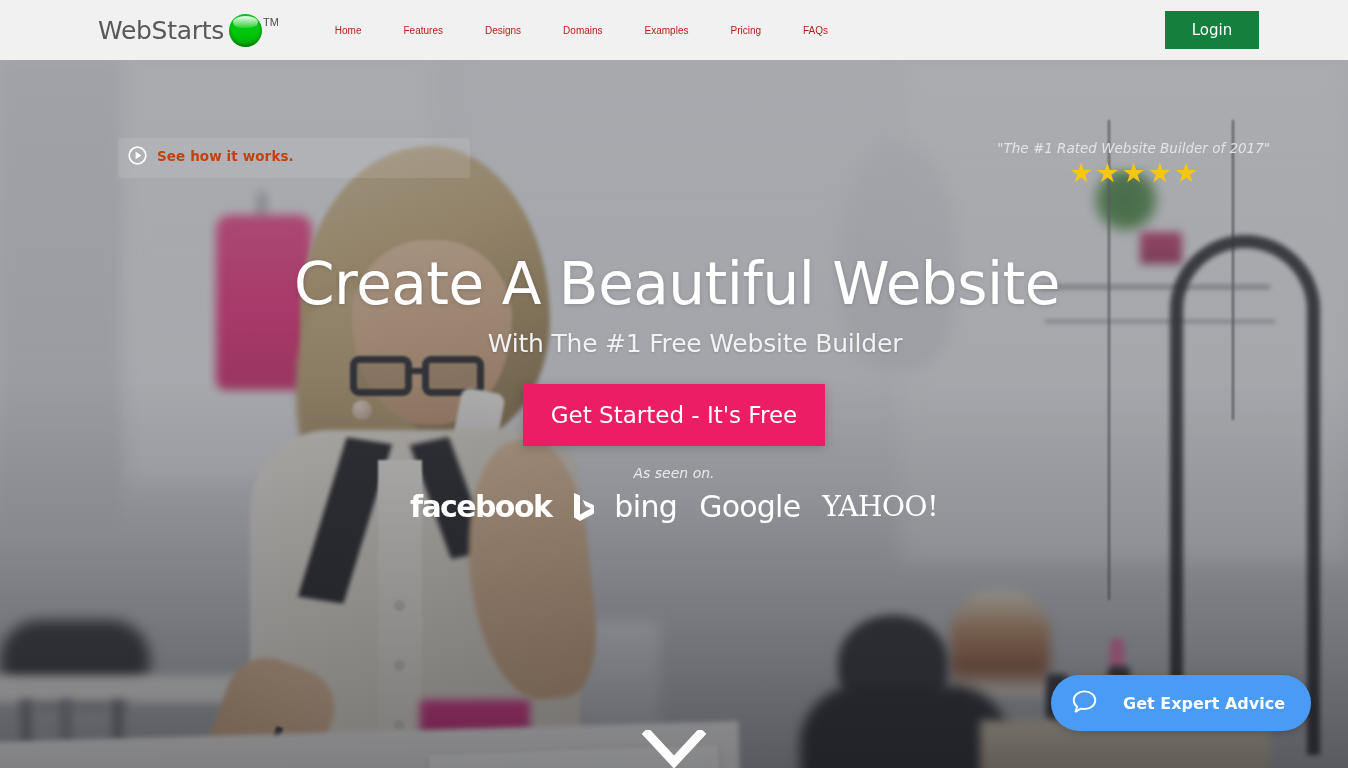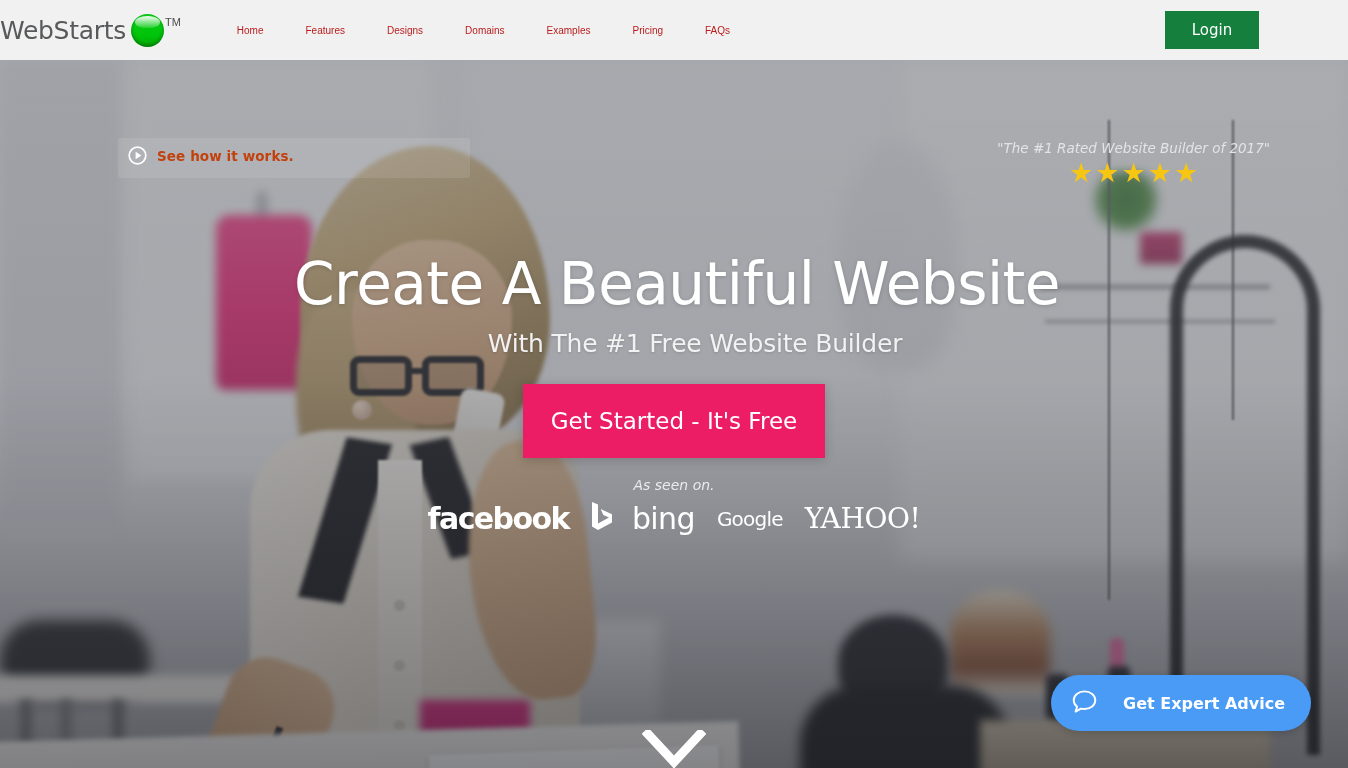--- a/index.html
+++ b/index.html
@@ -13,20 +13,21 @@
   
   .header {
     position:absolute; top:0; left:0;
     width:1348px; height:60px;
     background:#f1f1f1;
     display:flex; align-items:center;
     z-index:40;
   }
   .logo-wrap {
     display:flex; align-items:center;
+    margin-left:98px;
     cursor:pointer;
   }
   .logo-text {
     font-family:"DejaVu Sans", sans-serif;
     font-size:25px;
     color:#58595b;
     letter-spacing:-0.3px;
     font-weight:400;
   }
   .logo-orb {
@@ -461,21 +462,21 @@
     font-weight:400;
     color:#f2f2f3;
     font-family:"DejaVu Sans", sans-serif;
     letter-spacing:-0.2px;
     text-shadow:0 1px 3px rgba(0,0,0,0.16);
     padding-left:42px;
   }
   .cta-btn {
     display:inline-flex; align-items:center; justify-content:center;
     margin-top:26px;
-    width:302px; height:74px;
+    width:302px; height:62px;
     background:#ed1d65;
     color:#ffffff;
     font-size:23px;
     border:none;
     cursor:pointer;
     font-family:"DejaVu Sans", sans-serif;
     box-shadow:0 2px 10px rgba(0,0,0,0.18);
   }
 
   .as-seen-label {
@@ -488,29 +489,29 @@
   .brands {
     margin-top:8px;
     display:flex; align-items:center; justify-content:center;
     gap:22px;
   }
   .brand { color:#ffffff; white-space:nowrap; }
   .brand-facebook {
     font-family:"DejaVu Sans", sans-serif;
     font-size:30px; font-weight:bold; letter-spacing:-1.6px;
   }
-  .brand-bing-wrap { display:flex; align-items:flex-start; gap:19px; }
+  .brand-bing-wrap { display:flex; align-items:center; gap:19px; }
   .bing-mark { width:22px; height:30px; }
   .brand-bing {
     font-family:"DejaVu Sans", sans-serif;
     font-size:30px; letter-spacing:-0.6px;
   }
   .brand-google {
     font-family:"DejaVu Sans", sans-serif;
-    font-size:20px; letter-spacing:-0.8px;
+    font-size:30px; letter-spacing:-0.8px;
   }
   .brand-yahoo {
     font-family:"DejaVu Serif", serif;
     font-size:28px; letter-spacing:-0.4px;
   }
 
   
   .chat-widget {
     position:absolute; right:37px; bottom:37px;
     height:56px;

